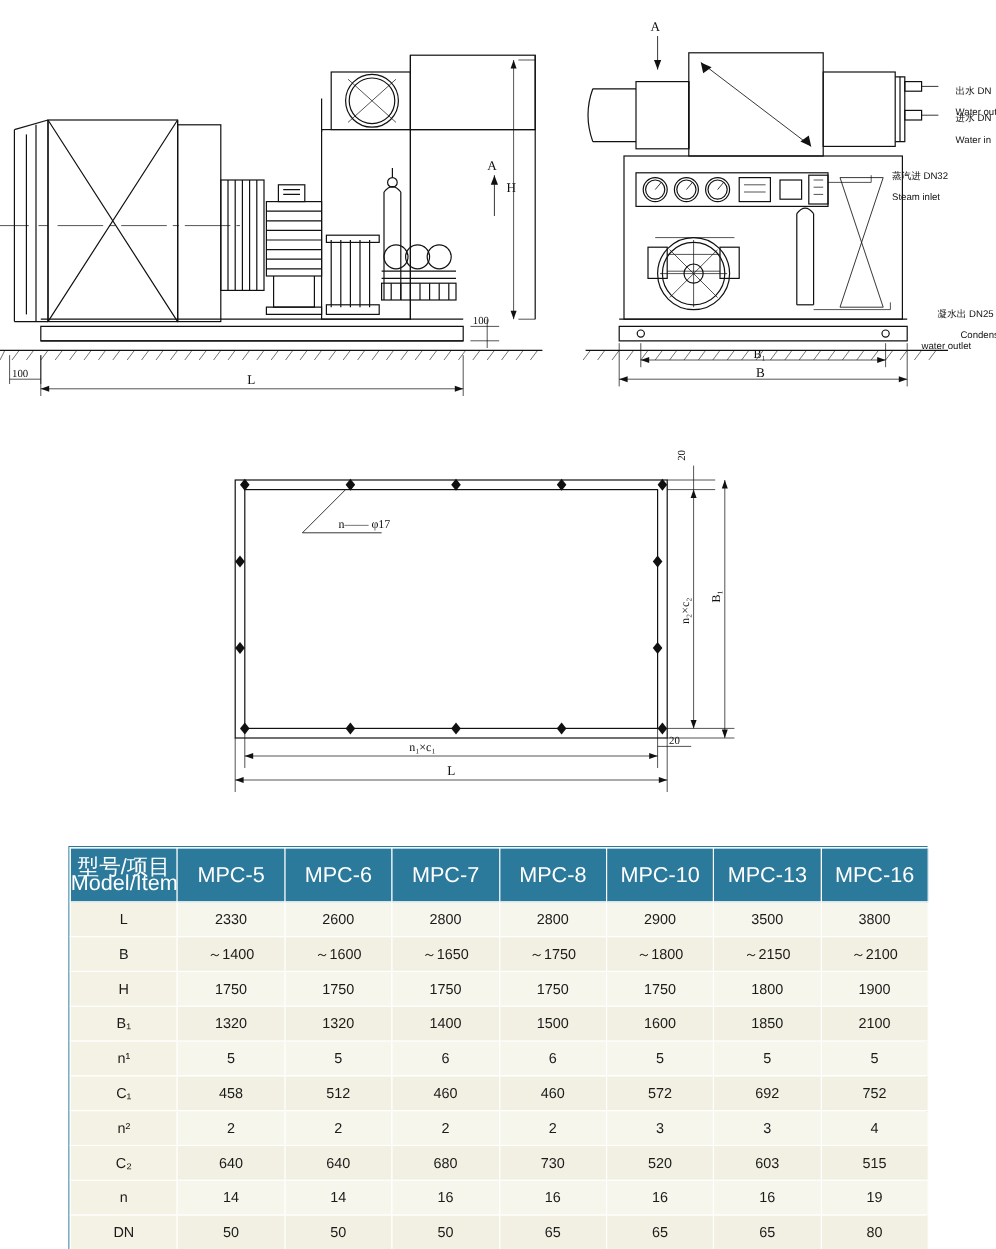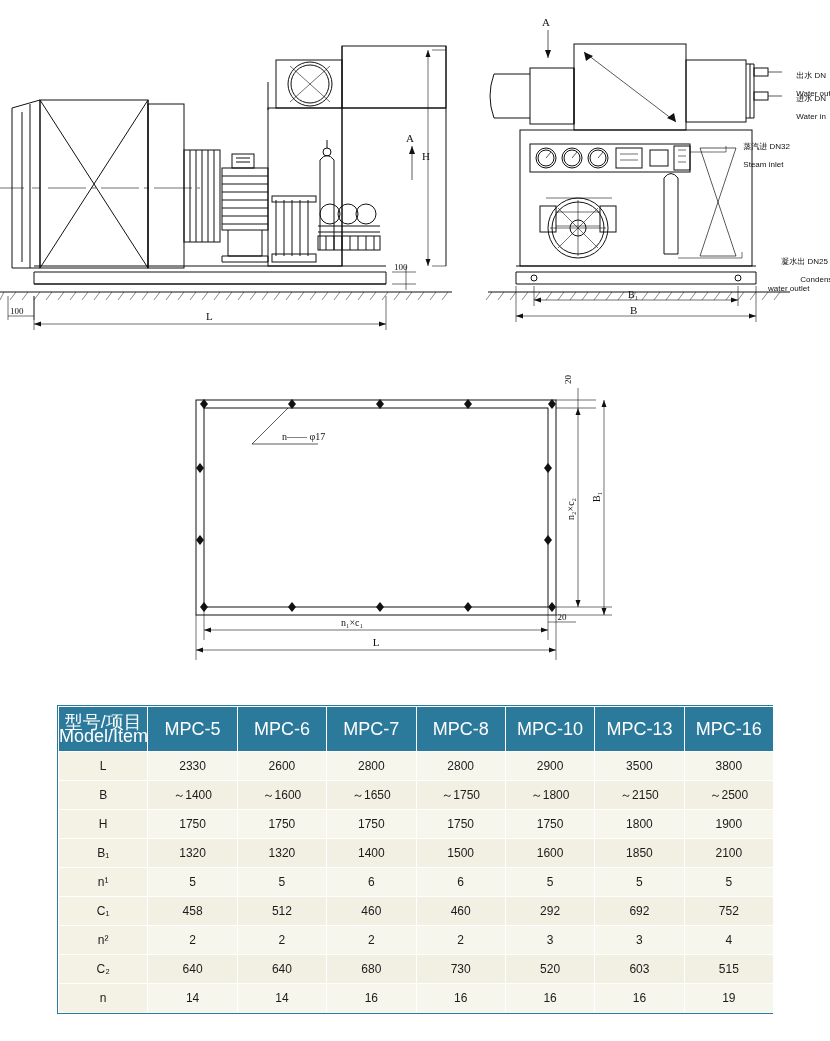--- a/index.html
+++ b/index.html
@@ -378,21 +378,21 @@
             <td class="val">3800</td>
           </tr>
           <tr>
             <td class="rowhdr">B</td>
             <td class="val">～1400</td>
             <td class="val">～1600</td>
             <td class="val">～1650</td>
             <td class="val">～1750</td>
             <td class="val">～1800</td>
             <td class="val">～2150</td>
-            <td class="val">～2500</td>
+            <td class="val">～2100</td>
           </tr>
           <tr>
             <td class="rowhdr">H</td>
             <td class="val">1750</td>
             <td class="val">1750</td>
             <td class="val">1750</td>
             <td class="val">1750</td>
             <td class="val">1750</td>
             <td class="val">1800</td>
             <td class="val">1900</td>
@@ -416,21 +416,21 @@
             <td class="val">5</td>
             <td class="val">5</td>
             <td class="val">5</td>
           </tr>
           <tr>
             <td class="rowhdr">C₁</td>
             <td class="val">458</td>
             <td class="val">512</td>
             <td class="val">460</td>
             <td class="val">460</td>
-            <td class="val">292</td>
+            <td class="val">572</td>
             <td class="val">692</td>
             <td class="val">752</td>
           </tr>
           <tr>
             <td class="rowhdr">n²</td>
             <td class="val">2</td>
             <td class="val">2</td>
             <td class="val">2</td>
             <td class="val">2</td>
             <td class="val">3</td>
@@ -450,18 +450,28 @@
           <tr>
             <td class="rowhdr">n</td>
             <td class="val">14</td>
             <td class="val">14</td>
             <td class="val">16</td>
             <td class="val">16</td>
             <td class="val">16</td>
             <td class="val">16</td>
             <td class="val">19</td>
           </tr>
+          <tr>
+            <td class="rowhdr">DN</td>
+            <td class="val">50</td>
+            <td class="val">50</td>
+            <td class="val">50</td>
+            <td class="val">65</td>
+            <td class="val">65</td>
+            <td class="val">65</td>
+            <td class="val">80</td>
+          </tr>
         </tbody>
       </table>
     </div>
   </div>
 
 </div>
 
 </body></html>

